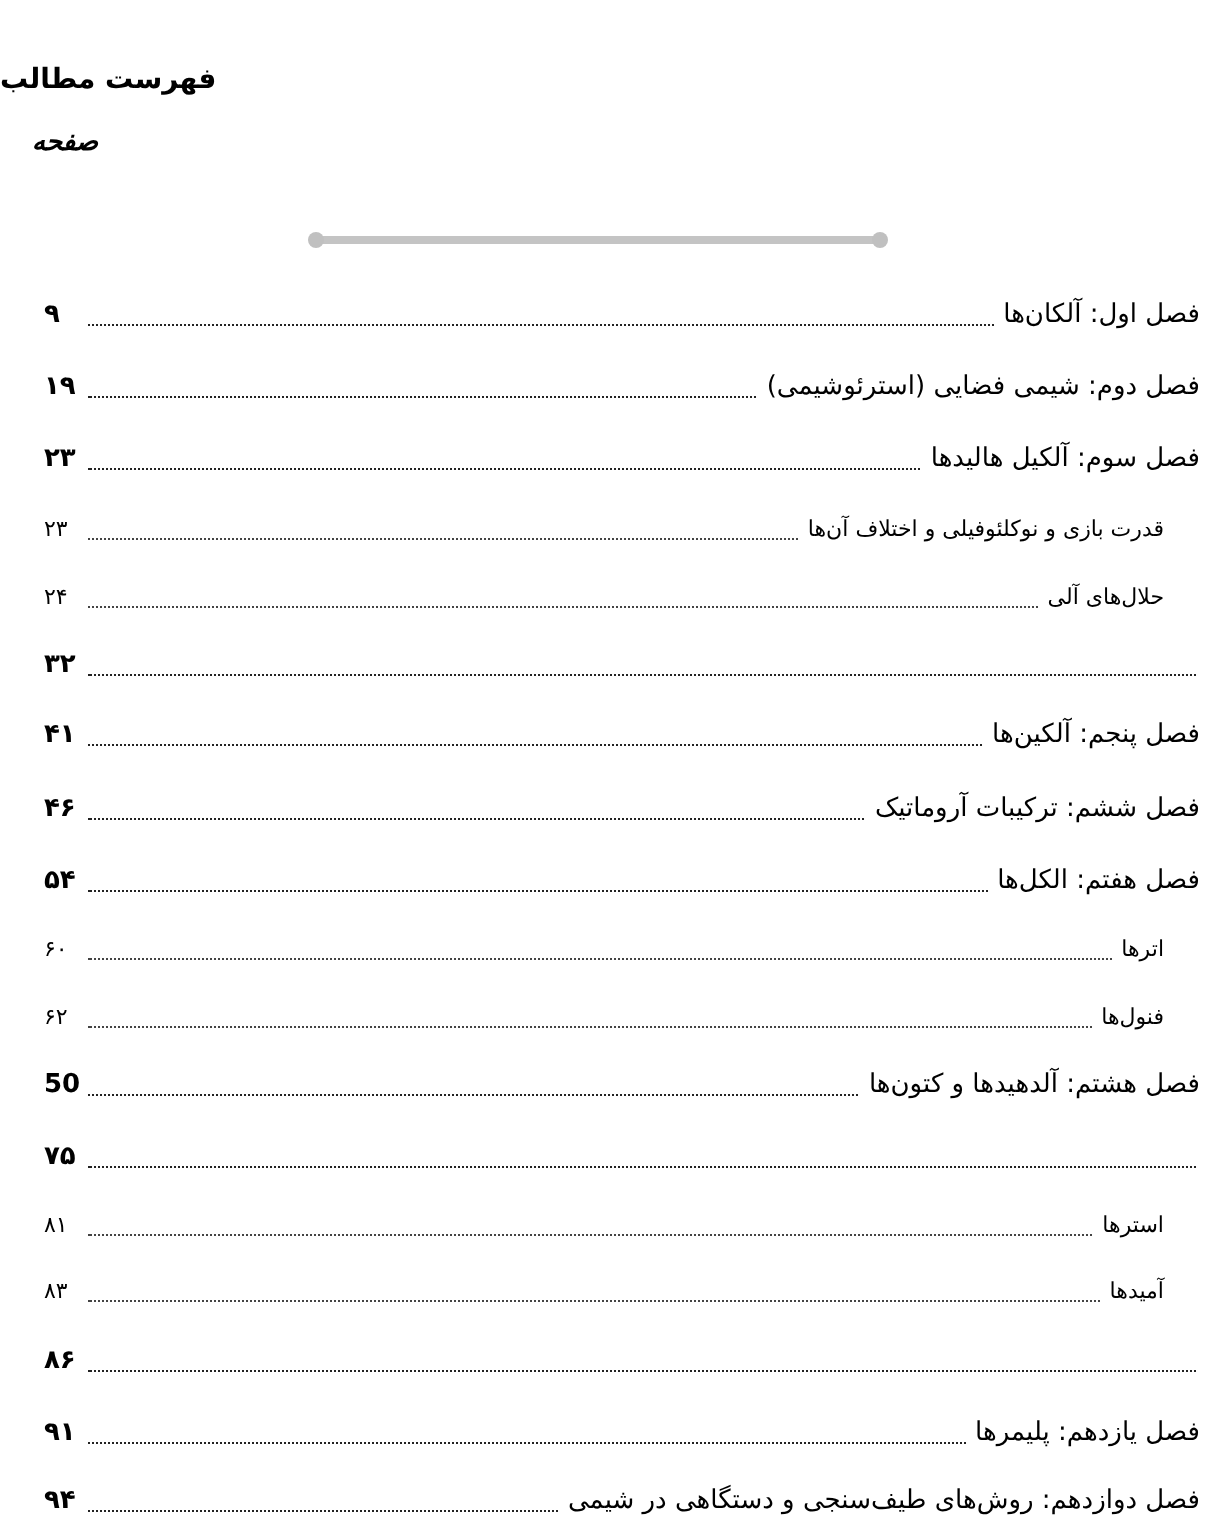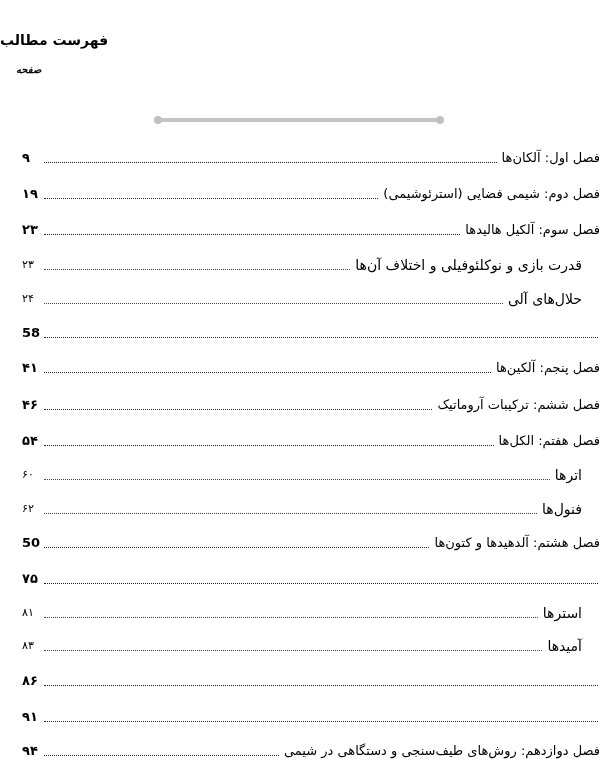--- a/index.html
+++ b/index.html
@@ -24,21 +24,21 @@
       font-weight: bold;
       font-size: 14px;
       direction: rtl;
     }
     .page-label {
       position: absolute;
       top: 64px;
       left: 16px;
       font-weight: bold;
       font-style: italic;
-      font-size: 10px;
+      font-size: 13px;
       direction: rtl;
     }
     .divider {
       position: absolute;
       top: 118px;
       left: 158px;
       width: 282px;
       height: 4px;
       background: #c4c4c4;
       border-radius: 2px;
@@ -76,21 +76,21 @@
       white-space: nowrap;
       direction: rtl;
       padding-left: 3px;
       line-height: 20px;
     }
     .chapter .toc-text {
       font-weight: normal;
       font-size: 13px;
     }
     .section .toc-text {
-      font-size: 14px;
+      font-size: 11px;
       padding-right: 18px;
       text-align: center;
     }
     .toc-leader {
       flex: 1;
       border-bottom: 1.5px dotted #222;
       margin-bottom: 5px;
       margin-left: 4px;
       margin-right: 2px;
     }
@@ -144,21 +144,21 @@
     <span class="toc-leader"></span>
     <span class="toc-page">۲۳</span>
   </div>
   <div class="toc-row section" style="top:287px;">
     <span class="toc-text">حلال‌های آلی</span>
     <span class="toc-leader"></span>
     <span class="toc-page">۲۴</span>
   </div>
   <div class="toc-row chapter" style="top:321px;">
     <span class="toc-leader"></span>
-    <span class="toc-page">58</span>
+    <span class="toc-page">۳۲</span>
   </div>
   <div class="toc-row chapter" style="top:356px;">
     <span class="toc-text">فصل پنجم: آلکین‌ها</span>
     <span class="toc-leader"></span>
     <span class="toc-page">۴۱</span>
   </div>
   <div class="toc-row chapter" style="top:393px;">
     <span class="toc-text">فصل ششم: ترکیبات آروماتیک</span>
     <span class="toc-leader"></span>
     <span class="toc-page">۴۶</span>
@@ -195,20 +195,21 @@
   <div class="toc-row section" style="top:634px;">
     <span class="toc-text">آمیدها</span>
     <span class="toc-leader"></span>
     <span class="toc-page">۸۳</span>
   </div>
   <div class="toc-row chapter" style="top:669px;">
     <span class="toc-leader"></span>
     <span class="toc-page">۸۶</span>
   </div>
   <div class="toc-row chapter" style="top:705px;">
+    <span class="toc-text">فصل یازدهم: پلیمرها</span>
     <span class="toc-leader"></span>
     <span class="toc-page">۹۱</span>
   </div>
   <div class="toc-row chapter" style="top:739px;">
     <span class="toc-text">فصل دوازدهم: روش‌های طیف‌سنجی و دستگاهی در شیمی</span>
     <span class="toc-leader"></span>
     <span class="toc-page">۹۴</span>
   </div>
 </div>
 

